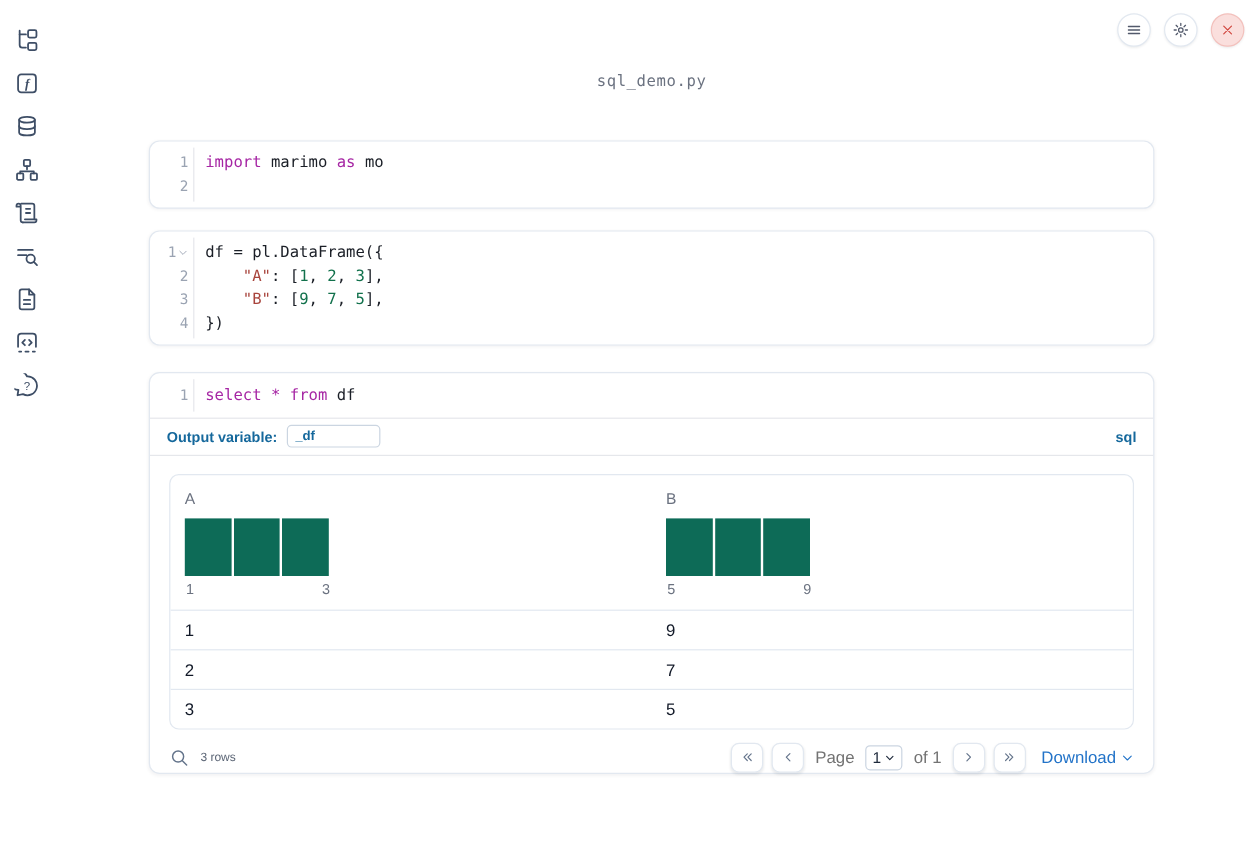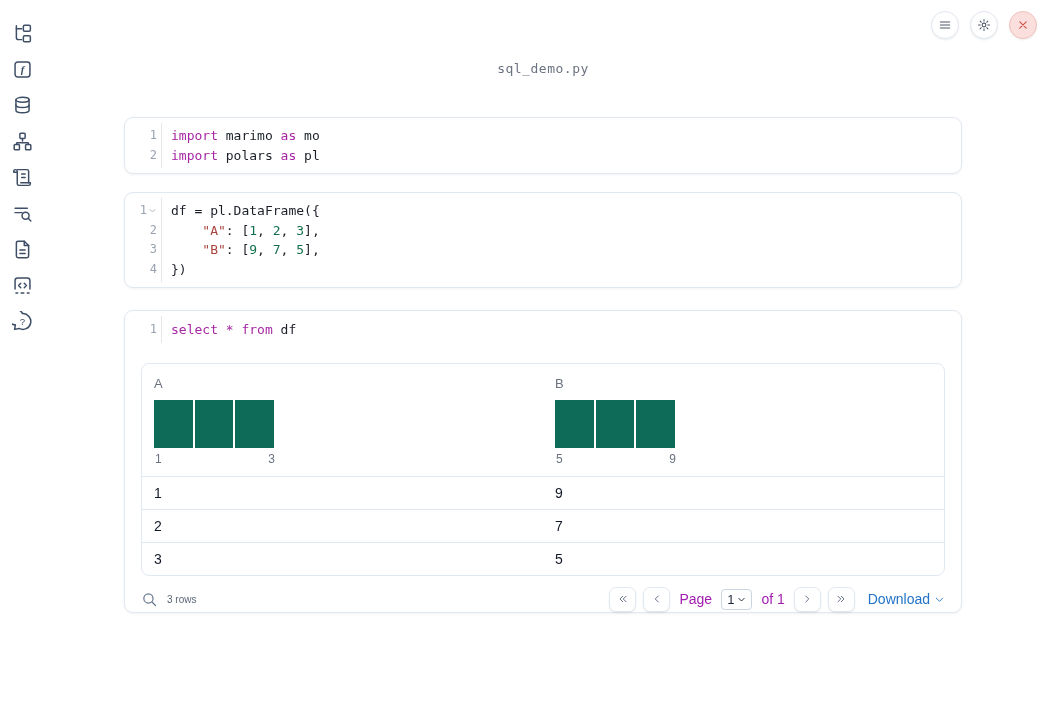--- a/index.html
+++ b/index.html
@@ -73,21 +73,21 @@
   .table-footer { display:flex; align-items:center; padding:11px 16px 0 16px; }
   .rows-count { display:flex; align-items:center; gap:9px; color:#5b6575; font-size:10px; }
   .rows-count svg { width:17px; height:17px; stroke:#64748b; fill:none; stroke-width:1.7;
     stroke-linecap:round; }
   .pager { margin-left:auto; display:flex; align-items:center; gap:7px; }
   .pg-btn { width:27px; height:25px; background:#fff; border:1px solid #e2e8f0;
     border-radius:7px; box-shadow:0 1px 2px rgba(15,23,42,.08);
     display:flex; align-items:center; justify-content:center; cursor:pointer; }
   .pg-btn svg { width:12px; height:12px; stroke:#64748b; fill:none; stroke-width:2;
     stroke-linecap:round; stroke-linejoin:round; }
-  .pg-text { font-size:14px; color:#a21caf; margin:0 2px; }
+  .pg-text { font-size:14px; color:#737373; margin:0 2px; }
   .page-select { display:flex; align-items:center; gap:3px; border:1px solid #cbd5e1;
     border-radius:4px; padding:2px 5px; background:#fff; font-size:13px; color:#1e293b;
     cursor:pointer; }
   .page-select svg { width:9px; height:9px; stroke:#1e293b; fill:none; stroke-width:2.6;
     stroke-linecap:round; stroke-linejoin:round; }
   .download { margin-left:6px; display:flex; align-items:center; gap:4px;
     font-size:14px; color:#2273c8; cursor:pointer; }
   .download svg { width:11px; height:11px; stroke:#2273c8; fill:none; stroke-width:2;
     stroke-linecap:round; stroke-linejoin:round; }
 </style>
@@ -185,21 +185,20 @@
   <div class="filename">sql_demo.py</div>
 
   <section class="cell" style="top:117px;">
     <div class="editor">
         <div class="code-line">
           <span class="ln">1</span>
           <span class="code-text"><span class="tok-kw">import</span><span> marimo </span><span class="tok-kw">as</span><span> mo</span></span>
         </div>
         <div class="code-line">
           <span class="ln">2</span>
-          <span class="code-text"><span class="tok-kw">import</span><span> polars </span><span class="tok-kw">as</span><span> pl</span></span>
         </div>
       </div>
   </section>
 
   <section class="cell" style="top:192px;">
     <div class="editor">
         <div class="code-line">
           <span class="ln">1<span style="display: inline-flex;">
               <svg viewBox="0 0 24 24">
                 <path d="M5 9l7 7 7-7"></path>
@@ -223,20 +222,25 @@
   </section>
 
   <section class="cell" style="top:310px;">
     <div class="editor" style="padding:8.5px 0;">
         <div class="code-line">
           <span class="ln">1</span>
           <span class="code-text"><span class="tok-kw">select</span><span> </span><span class="tok-kw">*</span><span> </span><span class="tok-kw">from</span><span> df</span></span>
         </div>
       </div>
 
+    <div class="outvar-row">
+      <span class="outvar-label">Output variable:</span>
+      <input class="outvar-input" type="text" value="_df" style="">
+      <span class="lang-badge">sql</span>
+    </div>
 
     <div class="output-area">
       <div class="table-widget">
         <div class="t-head">
             <div class="t-col">
               <div class="col-label">A</div>
               <div class="hist">
                 <div class="bar" style="height: 48px;"></div>
                 <div class="bar" style="height: 48px;"></div>
                 <div class="bar" style="height: 48px;"></div>

